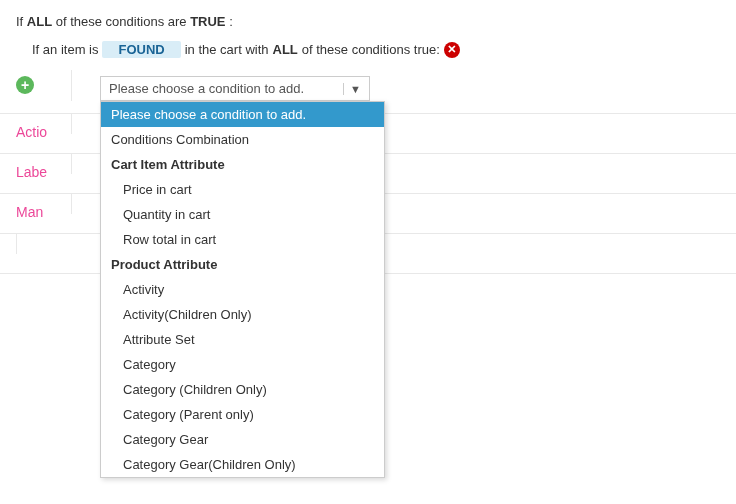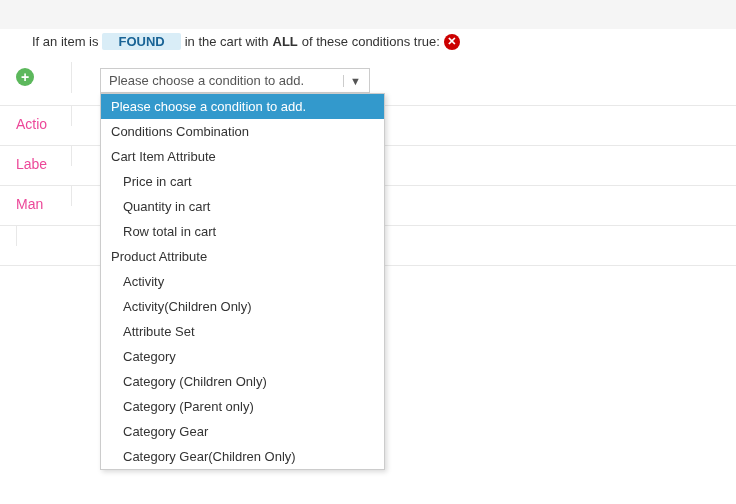--- a/index.html
+++ b/index.html
@@ -34,21 +34,20 @@
       color: #333;
     }
 
     .sub-condition {
       padding: 4px 16px 8px 32px;
       font-size: 13px;
       color: #333;
       display: flex;
       align-items: center;
       gap: 4px;
-      margin-top: 29px;
     }
     .sub-condition .keyword {
       font-weight: bold;
     }
     .sub-condition .keyword-found {
       font-weight: bold;
       color: #1a6496;
       background: #d9edf7;
       padding: 1px 16px;
       border-radius: 2px;
@@ -132,21 +131,21 @@
       color: #333;
       white-space: nowrap;
     }
 
     .dropdown-list .item.selected {
       background: #3399cc;
       color: #fff;
     }
 
     .dropdown-list .item.group-header {
-      font-weight: normal;
+      font-weight: bold;
       color: #333;
       cursor: default;
       padding-left: 10px;
     }
 
     .dropdown-list .item.indented {
       padding-left: 22px;
     }
 
     
@@ -193,20 +192,23 @@
 
     .rows-container {
       margin-top: 4px;
     }
   </style>
 </head>
 <body>
 
 <div class="page-wrapper">
 
+  <div class="top-condition">
+    <span>If </span><span class="keyword">ALL</span><span> of these conditions are </span><span class="keyword-true keyword">TRUE</span><span> :</span>
+  </div>
 
   <div class="sub-condition">
     <span>If an item is </span>
     <span class="keyword-found">FOUND</span>
     <span> in the cart with </span>
     <span class="keyword">ALL</span>
     <span> of these conditions true:</span>
     <span class="delete-icon">✕</span>
   </div>
 

